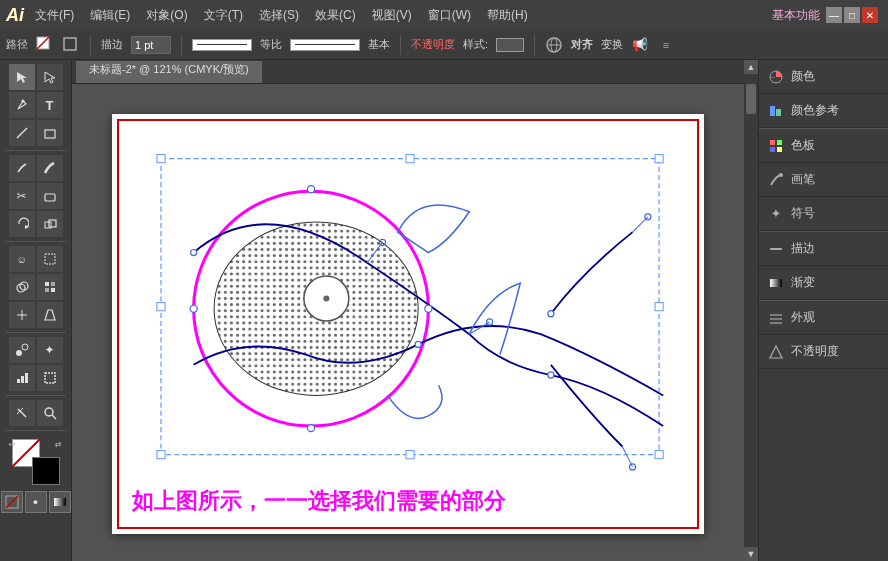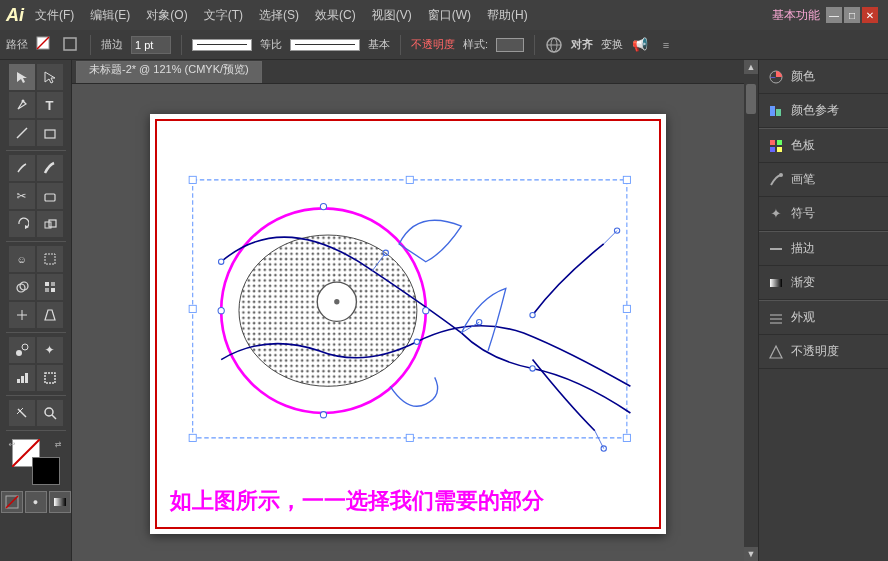--- a/index.html
+++ b/index.html
@@ -73,21 +73,21 @@
     }
     .tab.active { background: #636363; }
     .tab-close { font-size: 10px; cursor: pointer; }
 
     
     #doc-canvas {
       flex: 1; position: relative; overflow: hidden;
       background: #535353; display: flex; align-items: center; justify-content: center;
     }
     .canvas-page {
-      width: 516px; height: 420px; background: #fff; position: relative;
+      width: 592px; height: 420px; background: #fff; position: relative;
       box-shadow: 0 2px 10px rgba(0,0,0,0.5); margin-top: 2px;
     }
     
     .canvas-page::before {
       content: ''; position: absolute; top: 5px; left: 5px; right: 5px; bottom: 5px;
       border: 2px solid #cc0000; pointer-events: none;
     }
 
     
     #art-svg { position: absolute; top: 0; left: 0; width: 100%; height: 100%; }

